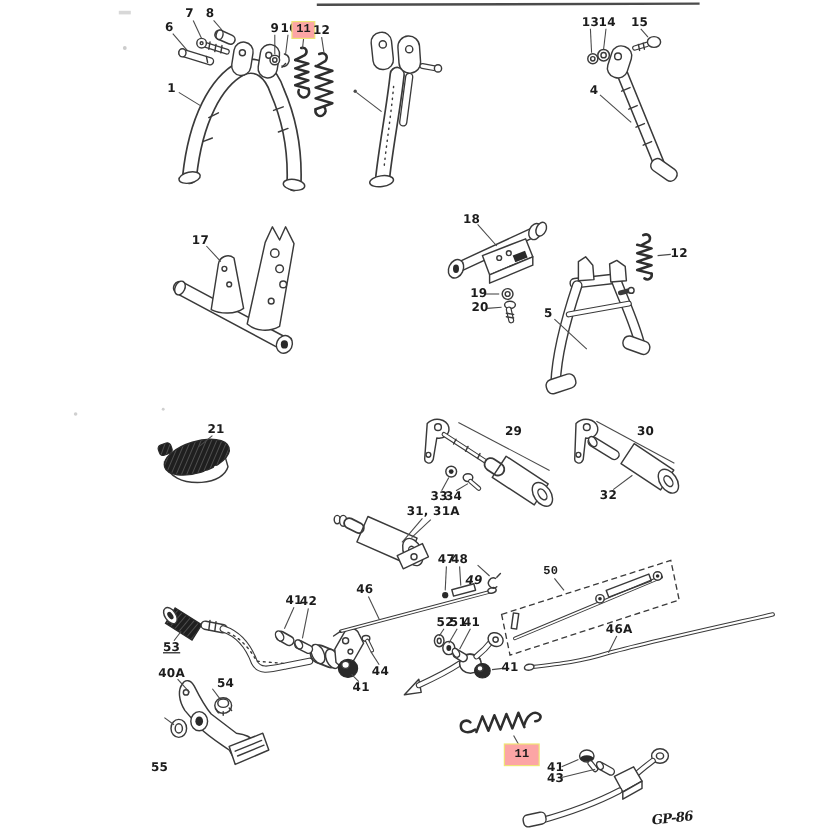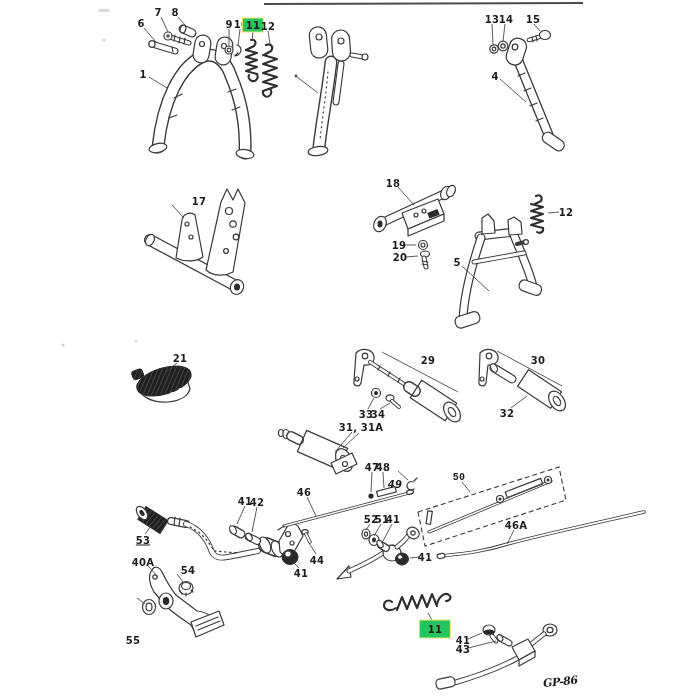--- a/index.html
+++ b/index.html
@@ -9,21 +9,21 @@
   .ln{stroke:#3a3a3a;stroke-width:1.2;stroke-linecap:round;stroke-linejoin:round;fill:none;}
   .wh{fill:#ffffff;}
   .dk{fill:#2a2a2a;}
   .to{fill:none;stroke:#3a3a3a;stroke-linecap:round;stroke-linejoin:round;}
   .ti{fill:none;stroke:#ffffff;stroke-linecap:round;stroke-linejoin:round;}
   .coil{fill:none;stroke:#2e2e2e;stroke-width:2.1;stroke-linecap:round;stroke-linejoin:round;}
   .leader{stroke:#4a4a4a;stroke-width:0.9;}
   .callout{position:absolute;transform:translate(-50%,-50%);
            font:700 10px "DejaVu Sans",sans-serif;color:#1c1c1c;
            letter-spacing:.2px;white-space:nowrap;z-index:5;}
-  .callout.hl{background:#22c55e;box-shadow:0 0 0 1px #efe475;padding:2px 5px;}
+  .callout.hl{background:#fca5a5;box-shadow:0 0 0 1px #efe475;padding:2px 5px;font-family:Liberation Mono, monospace;}
   #signature{position:absolute;left:543px;top:674px;width:60px;
              font:italic 700 11px "DejaVu Serif",serif;color:#1b1b1b;
              transform:rotate(-6deg);letter-spacing:-0.5px;z-index:4;}
 </style>
 </head>
 <body>
 
 <div id="page">
 
 <svg width="700" height="700" viewBox="0 0 700 700">
@@ -475,21 +475,21 @@
       <div class="callout" style="left: 175px; top: 12px;">8</div>
       <div class="callout" style="left: 143px; top: 74px;">1</div>
       <div class="callout" style="left: 229px; top: 24px;">9</div>
       <div class="callout" style="left: 241px; top: 24px;">10</div>
       <div class="callout hl" style="padding: 1px 3px; left: 253px; top: 25px;">11</div>
       <div class="callout" style="left: 268px; top: 26px;">12</div>
       <div class="callout" style="left: 492px; top: 19px;">13</div>
       <div class="callout" style="left: 506px; top: 19px;">14</div>
       <div class="callout" style="left: 533px; top: 19px;">15</div>
       <div class="callout" style="left: 495px; top: 76px;">4</div>
-      <div class="callout" style="left: 167px; top: 201px; margin-left: 32px;">17</div>
+      <div class="callout" style="left: 167px; top: 201px;">17</div>
       <div class="callout" style="left: 393px; top: 183px;">18</div>
       <div class="callout" style="left: 399px; top: 245px;">19</div>
       <div class="callout" style="left: 400px; top: 257px;">20</div>
       <div class="callout" style="left: 457px; top: 262px;">5</div>
       <div class="callout" style="left: 566px; top: 212px;">12</div>
       <div class="callout" style="left: 180px; top: 358px;">21</div>
       <div class="callout" style="left: 428px; top: 360px;">29</div>
       <div class="callout" style="left: 366px; top: 414px;">33</div>
       <div class="callout" style="left: 378px; top: 414px;">34</div>
       <div class="callout" style="left: 538px; top: 360px;">30</div>

